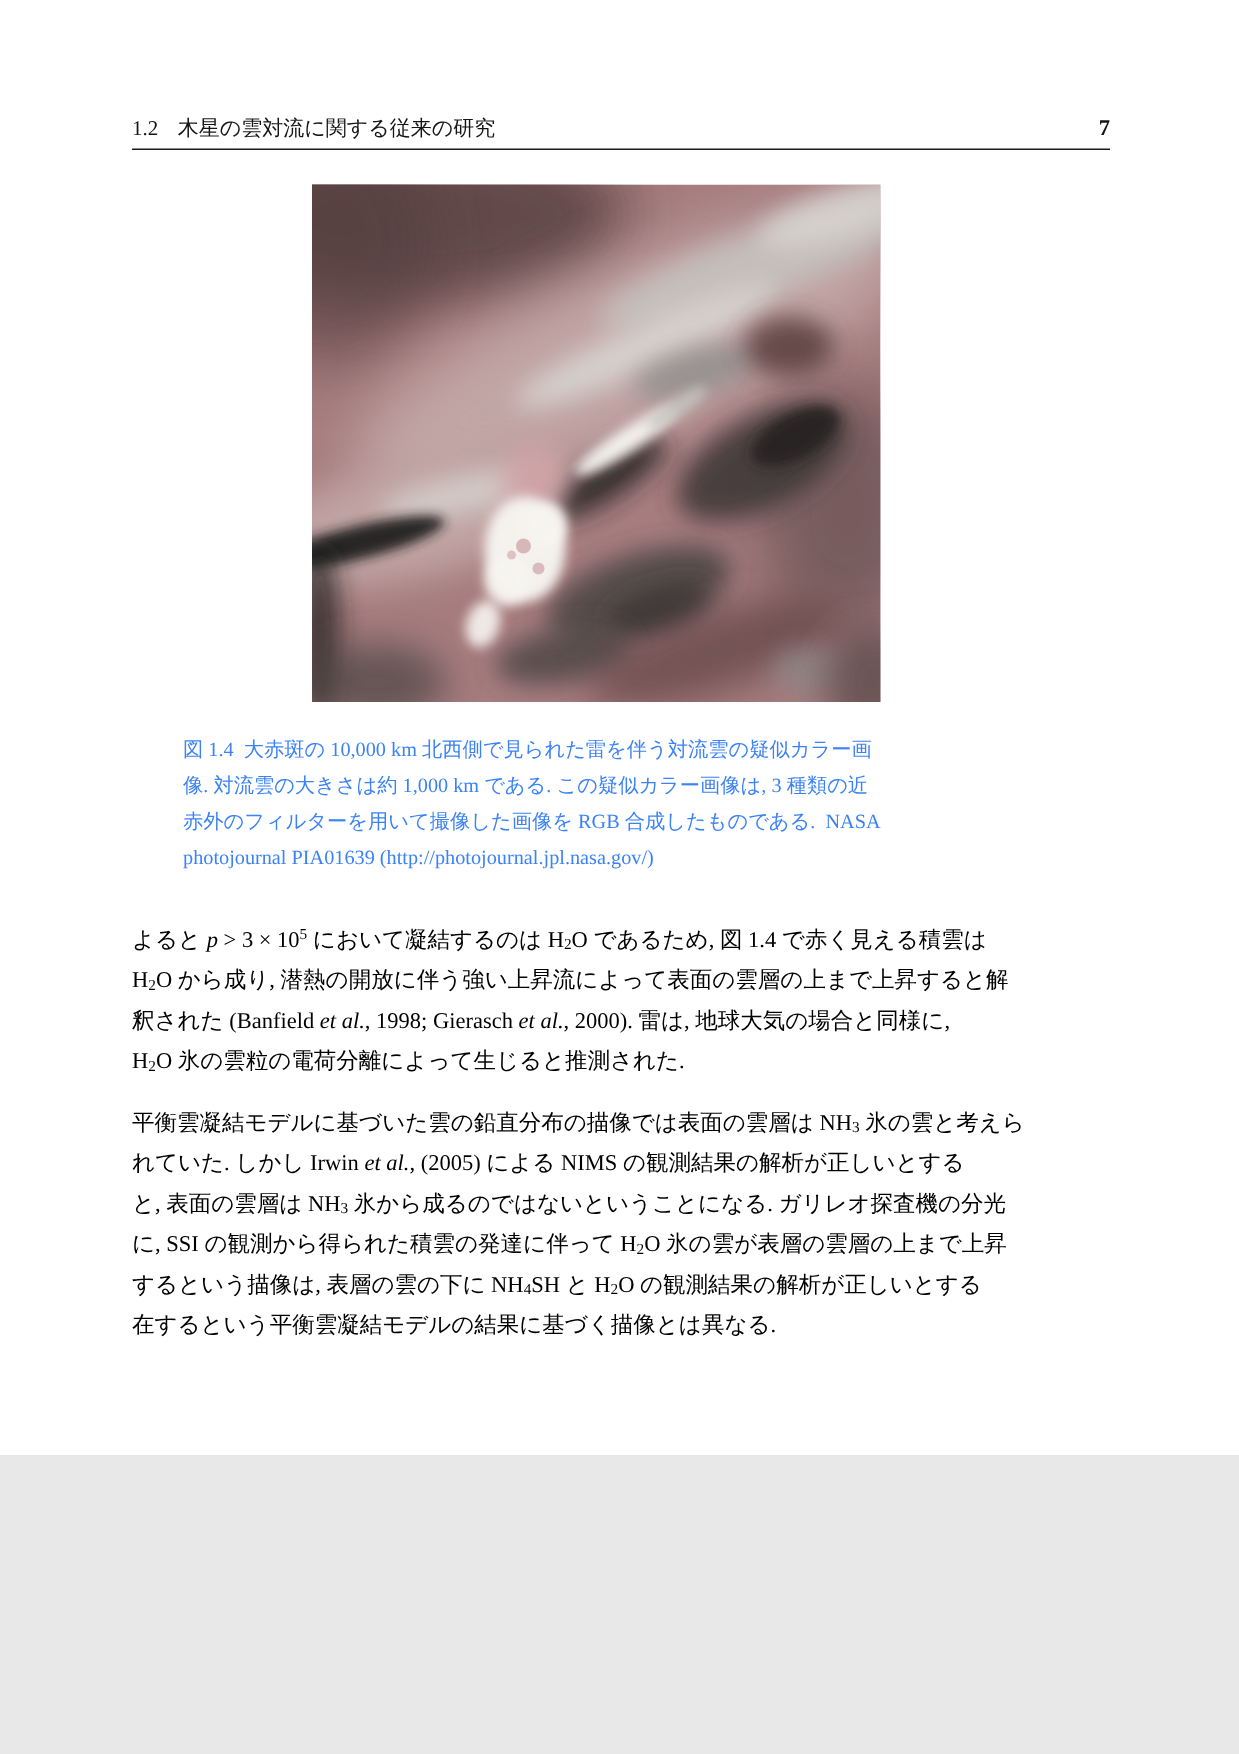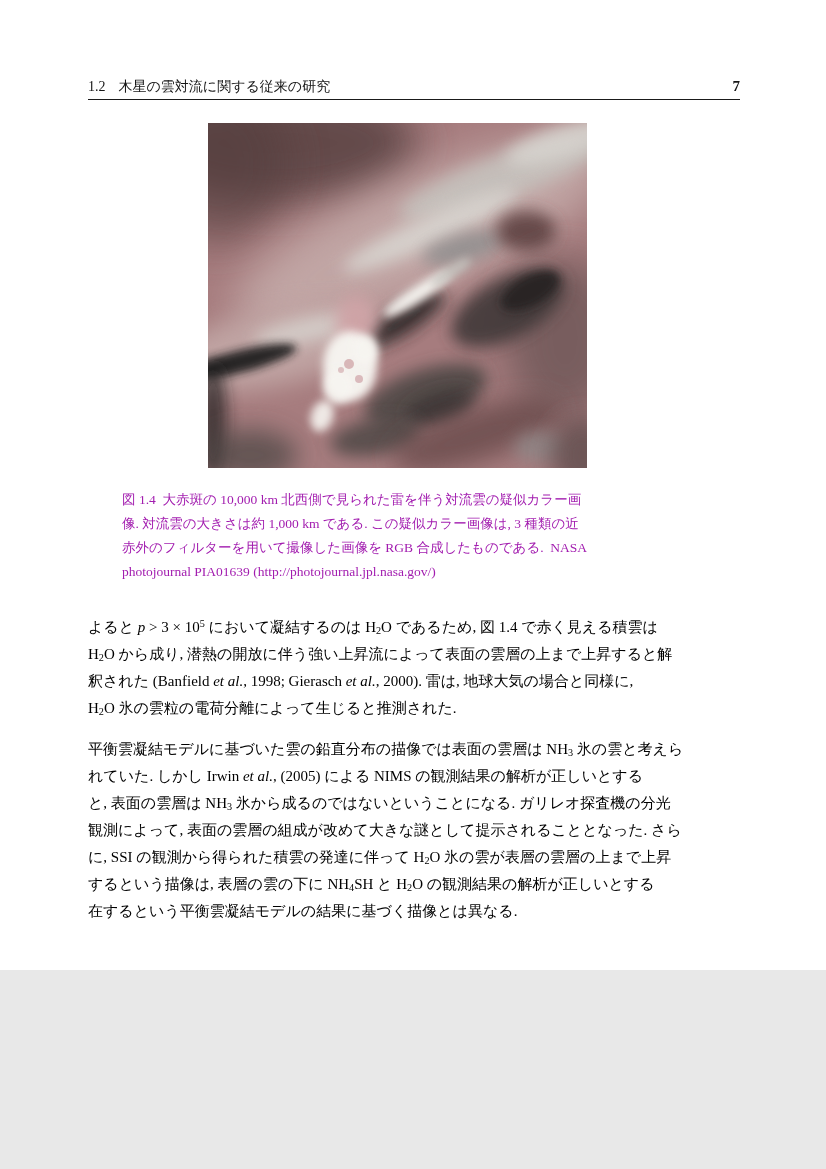--- a/index.html
+++ b/index.html
@@ -13,21 +13,21 @@
     display:flex;justify-content:space-between;align-items:flex-end;
     font-size:14px;line-height:1;padding-bottom:5px;
     border-bottom:1.2px solid #1a1a1a;
   }
   .running-header .sec-num{margin-right:13px;}
   .running-header .pg-num{font-weight:bold;font-size:15px;}
   
   .figure-image{position:absolute;left:208px;top:123px;width:379px;height:345px;display:block;}
   .figure-caption{
     position:absolute;left:122px;top:488px;width:545px;
-    font-size:13.5px;color:#a21caf;
+    font-size:13.5px;color:#3b82f6;
   }
   .figure-caption .cap-line{white-space:pre;line-height:24px;}
   
   .body-text{position:absolute;left:88px;top:614px;width:655px;font-size:15px;color:#000000;}
   .paragraph{margin:0;}
   .paragraph + .paragraph{margin-top:14px;}
   .line{white-space:pre;line-height:27px;}
   .it{font-style:italic;}
   .line sub,.cap-line sub{font-size:0.68em;line-height:0;vertical-align:-0.18em;}
   .line sup,.cap-line sup{font-size:0.68em;line-height:0;vertical-align:0.5em;}
@@ -106,20 +106,19 @@
     <div class="paragraph">
       <div class="line"><span>よると </span><span class="it">p</span><span> &gt; 3 × 10</span><sup>5</sup><span> において凝結するのは H</span><sub>2</sub><span>O であるため, 図 1.4 で赤く見える積雲は</span></div>
       <div class="line"><span>H</span><sub>2</sub><span>O から成り, 潜熱の開放に伴う強い上昇流によって表面の雲層の上まで上昇すると解</span></div>
       <div class="line"><span>釈された (Banfield </span><span class="it">et al.</span><span>, 1998; Gierasch </span><span class="it">et al.</span><span>, 2000). 雷は, 地球大気の場合と同様に,</span></div>
       <div class="line"><span>H</span><sub>2</sub><span>O 氷の雲粒の電荷分離によって生じると推測された.</span></div>
     </div>
     <div class="paragraph">
       <div class="line"><span>平衡雲凝結モデルに基づいた雲の鉛直分布の描像では表面の雲層は NH</span><sub>3</sub><span> 氷の雲と考えら</span></div>
       <div class="line"><span>れていた. しかし Irwin </span><span class="it">et al.</span><span>, (2005) による NIMS の観測結果の解析が正しいとする</span></div>
       <div class="line"><span>と, 表面の雲層は NH</span><sub>3</sub><span> 氷から成るのではないということになる. ガリレオ探査機の分光</span></div>
-      <div class="line"><span>観測によって, 表面の雲層の組成が改めて大きな謎として提示されることとなった. さら</span></div>
       <div class="line"><span>に, SSI の観測から得られた積雲の発達に伴って H</span><sub>2</sub><span>O 氷の雲が表層の雲層の上まで上昇</span></div>
       <div class="line"><span>するという描像は, 表層の雲の下に NH</span><sub>4</sub><span>SH と H</span><sub>2</sub><span>O の観測結果の解析が正しいとする</span></div>
       <div class="line"><span>在するという平衡雲凝結モデルの結果に基づく描像とは異なる.</span></div>
     </div>
   </div>
 
 </div>
 
 </body></html>

